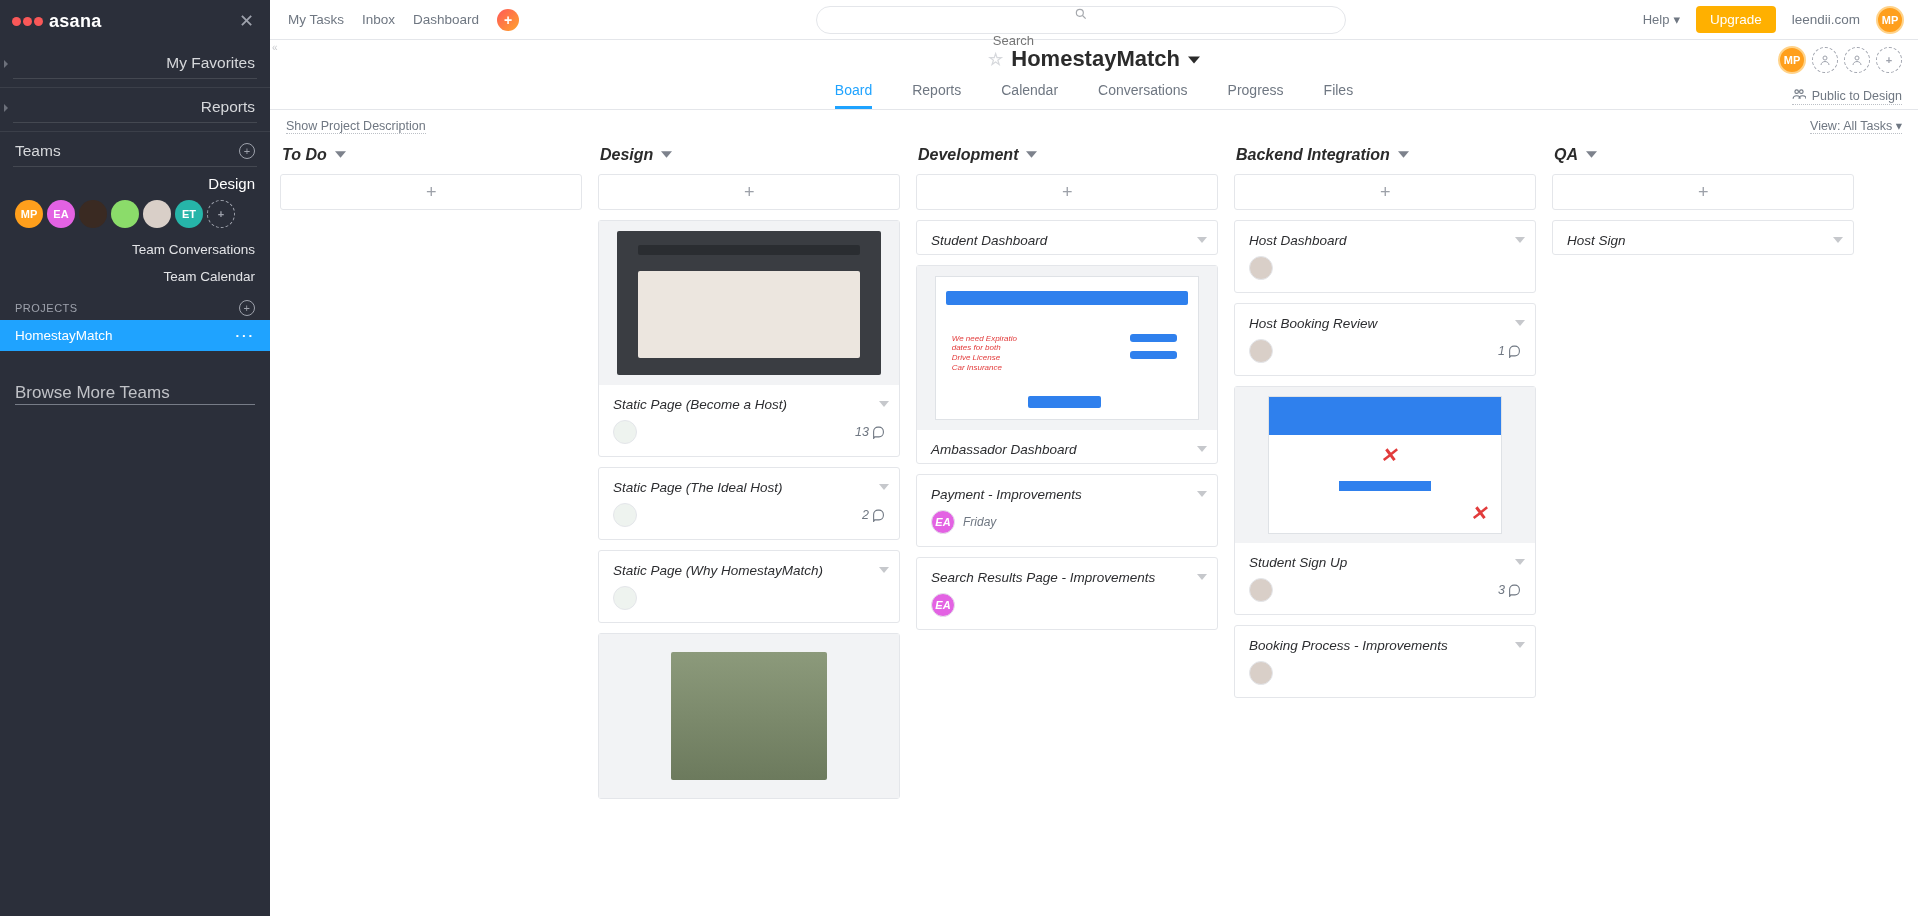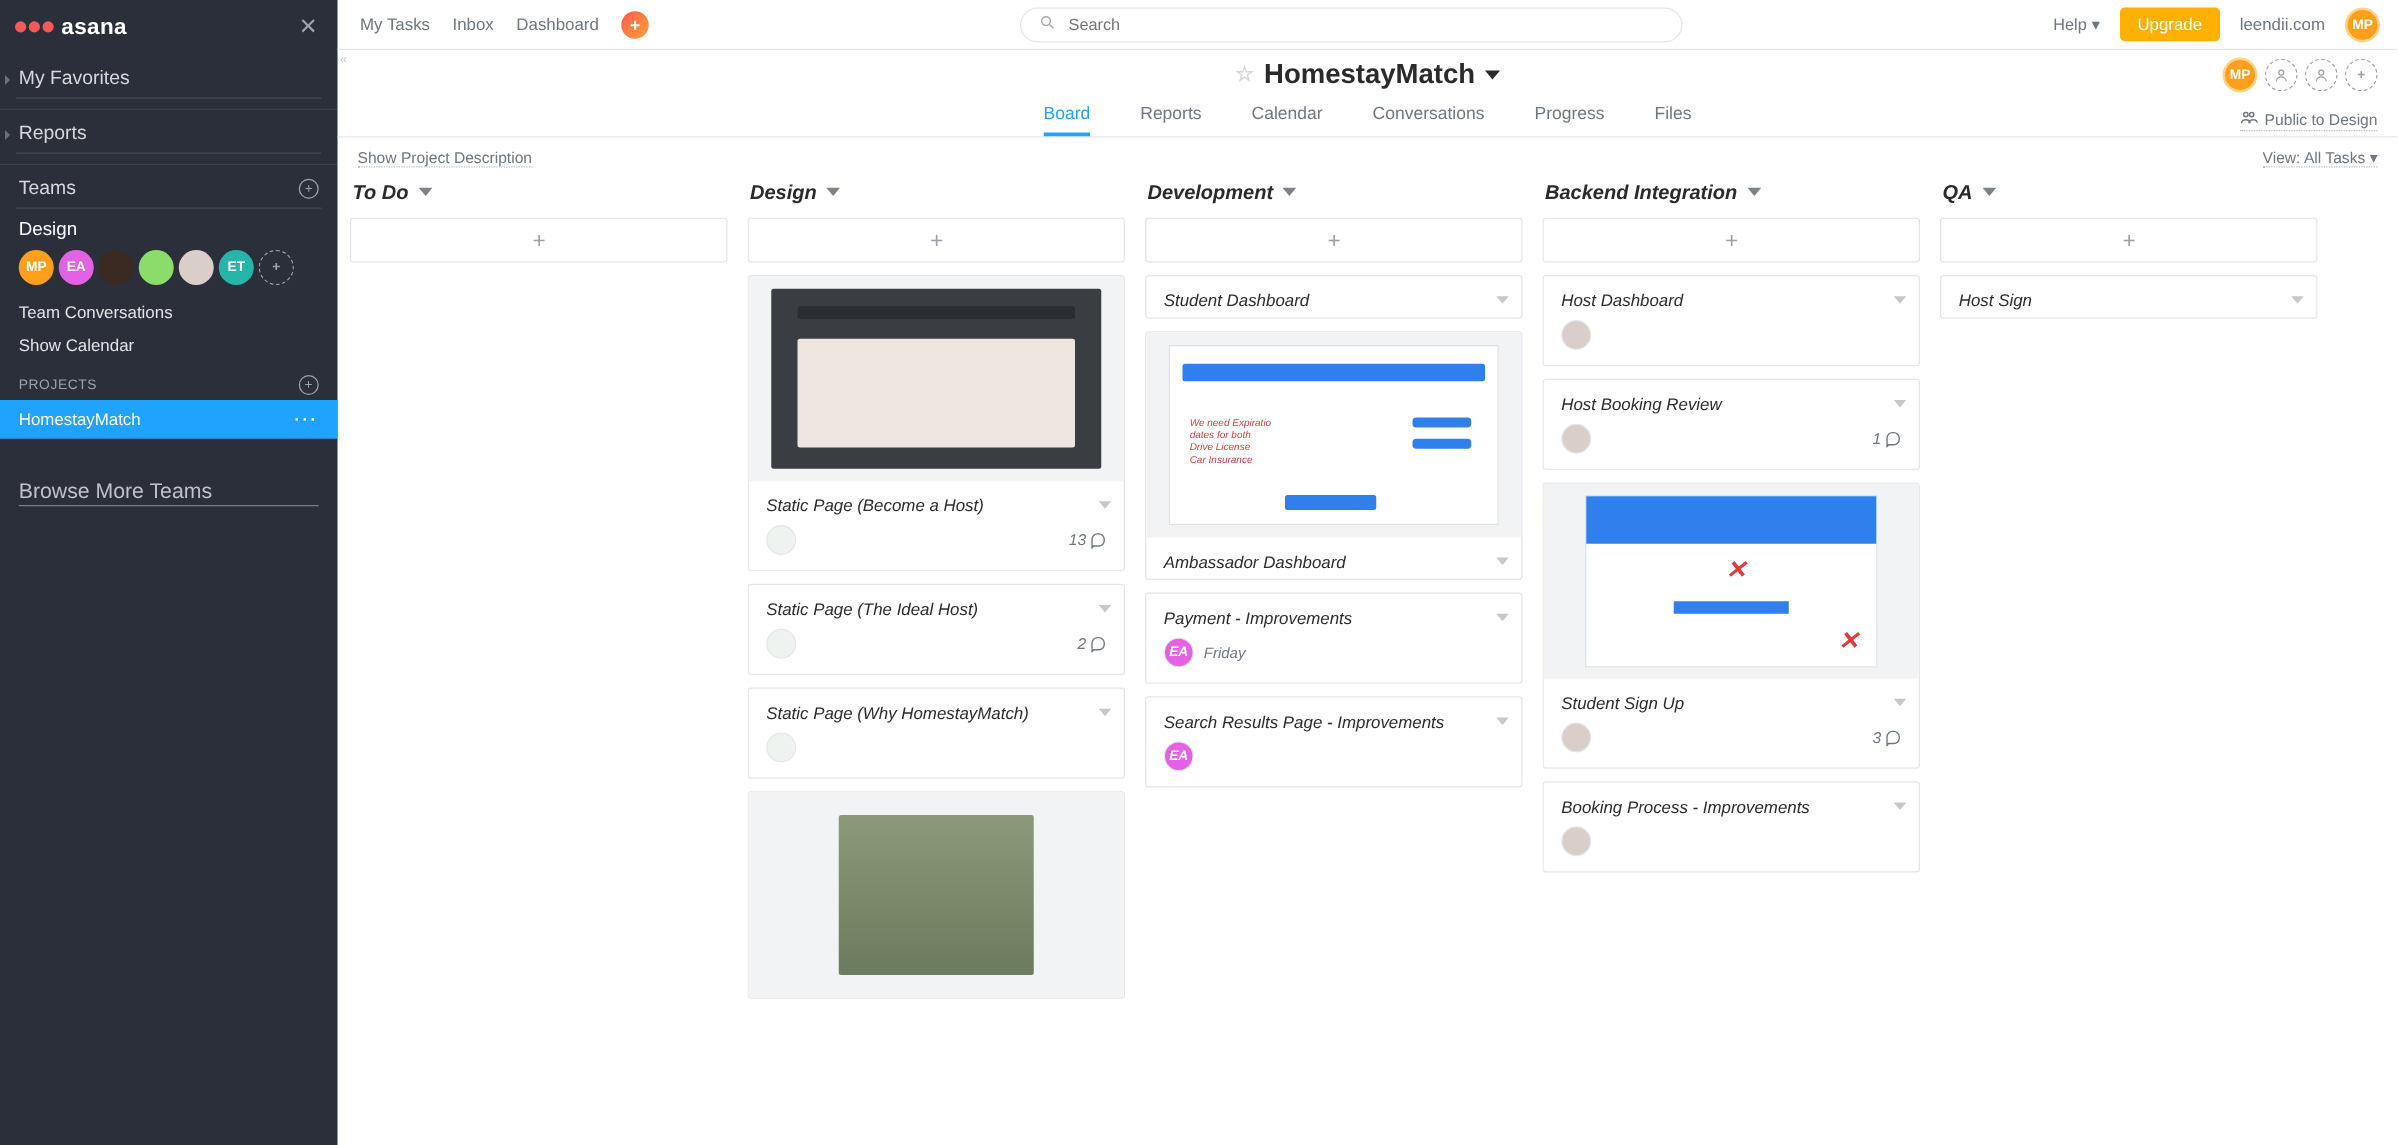--- a/index.html
+++ b/index.html
@@ -23,21 +23,21 @@
   .app{display:flex;height:916px;width:1918px;}
   .sidebar{width:270px;flex:none;background:var(--sidebar-bg);color:var(--sidebar-text);display:flex;flex-direction:column;}
   .main{flex:1;display:flex;flex-direction:column;min-width:0;}
 
   
   .side-header{display:flex;align-items:center;justify-content:space-between;padding:6px 12px 8px 12px;}
   .logo{display:flex;align-items:center;gap:6px;color:#fff;font-size:18px;font-weight:600;letter-spacing:.3px;}
   .logo-dots{display:inline-flex;gap:2px;}
   .logo-dots span{width:9px;height:9px;border-radius:50%;background:#f95858;}
   .close-side{color:#9ea2ac;font-size:18px;padding:4px;cursor:pointer;}
-  .side-section{padding:10px 15px 8px;border-bottom:1px solid rgba(255,255,255,.08);}
+  .side-section{padding:10px 15px 8px;border-bottom:1px solid rgba(255,255,255,.08);text-align:right;}
   .side-section.noborder{border-bottom:none;}
   .sec-title{font-size:15.5px;color:#d6d8db;margin:0 0 4px 0;font-weight:400;position:relative;}
   .sec-title .tri{position:absolute;left:-11px;top:6px;border:4px solid transparent;border-left-color:#6c707a;}
   .side-section hr{border:none;border-top:1px solid rgba(255,255,255,.12);margin:6px -2px 0;}
   .teams-head{display:flex;align-items:center;justify-content:space-between;}
   .plus-circle{width:16px;height:16px;border:1px solid #9ea2ac;border-radius:50%;display:inline-flex;align-items:center;justify-content:center;color:#9ea2ac;font-size:11px;cursor:pointer;}
   .team-name{font-size:15px;color:#fff;margin:8px 0 8px;}
   .avatars{display:flex;gap:4px;align-items:center;margin-bottom:8px}
   .av{width:28px;height:28px;border-radius:50%;display:inline-flex;align-items:center;justify-content:center;font-size:11px;font-weight:600;color:#fff;flex:none;}
   .av.sm{width:24px;height:24px;}
@@ -46,21 +46,21 @@
   .proj-head{display:flex;align-items:center;justify-content:space-between;font-size:11px;letter-spacing:.5px;color:#9ea2ac;margin-top:10px;}
   .proj-item{display:flex;align-items:center;justify-content:space-between;margin:4px -15px 0;padding:8px 15px;background:#1fa3ff;color:#fff;font-size:13.5px;cursor:pointer;}
   .proj-menu{letter-spacing:2px;font-weight:bold;}
   .browse{margin:24px 15px 0;color:#c0c2c7;font-size:17px;border-bottom:1px solid #777c87;display:inline-block;padding-bottom:1px;cursor:pointer;}
 
   
   .topbar{height:var(--topbar-h);display:flex;align-items:center;padding:0 14px 0 18px;border-bottom:1px solid var(--border);gap:18px;}
   .top-link{color:var(--text-mid);font-size:13.5px;cursor:pointer;}
   .top-plus{width:22px;height:22px;border-radius:50%;background:linear-gradient(135deg,#ff5858,#ffa42d);display:inline-flex;align-items:center;justify-content:center;color:#fff;font-size:14px;font-weight:bold;cursor:pointer;flex:none;}
   .spacer{flex:1;display:flex;justify-content:center;}
-  .search{width:530px;height:28px;border:1px solid var(--border);border-radius:16px;display:flex;align-items:center;padding:0 14px;color:#a5a8ad;gap:8px;}
+  .search{width:530px;height:28px;border:1px solid var(--border);border-radius:16px;display:flex;align-items:center;padding:0 14px;color:#a5a8ad;gap:8px;flex-direction:column;}
   .search input{border:none;outline:none;flex:1;font-size:13px;color:#333;background:transparent;}
   .top-right{display:flex;align-items:center;gap:16px;}
   .help{color:var(--text-mid);display:flex;align-items:center;gap:4px;cursor:pointer;}
   .upgrade{background:var(--accent-orange);color:#fff;padding:6px 14px;border-radius:4px;font-size:13.5px;cursor:pointer;}
   .user-av{width:28px;height:28px;border-radius:50%;background:#ff9f1c;display:inline-flex;align-items:center;justify-content:center;color:#fff;font-size:11px;font-weight:600;border:2px solid #ffd38a;}
 
   
   .project-header{padding:6px 16px 0;position:relative;border-bottom:1px solid var(--border);}
   .ph-top{display:flex;justify-content:center;align-items:center;gap:8px;font-size:22px;font-weight:600;}
   .star{color:#d6d8dc;font-size:17px;cursor:pointer;}
@@ -157,21 +157,21 @@
       <div class="avatars" id="side-avatars">
           <span class="av" style="background: rgb(255, 159, 28);">MP</span>
           <span class="av" style="background: rgb(227, 98, 227);">EA</span>
           <span class="av" style="background: rgb(58, 42, 34);"></span>
           <span class="av" style="background: rgb(139, 220, 106);"></span>
           <span class="av" style="background: rgb(217, 207, 200);"></span>
           <span class="av" style="background: rgb(38, 181, 169);">ET</span>
           <span class="av dashed">+</span>
         </div>
       <div class="side-link">Team Conversations</div>
-      <div class="side-link">Show Calendar</div>
+      <div class="side-link">Team Calendar</div>
       <div class="proj-head">
         <span>PROJECTS</span>
         <span class="plus-circle">+</span>
       </div>
       <div class="proj-item">
         <span>HomestayMatch</span>
         <span class="proj-menu">···</span>
       </div>
     </div>
     <span class="browse">Browse More Teams</span>

